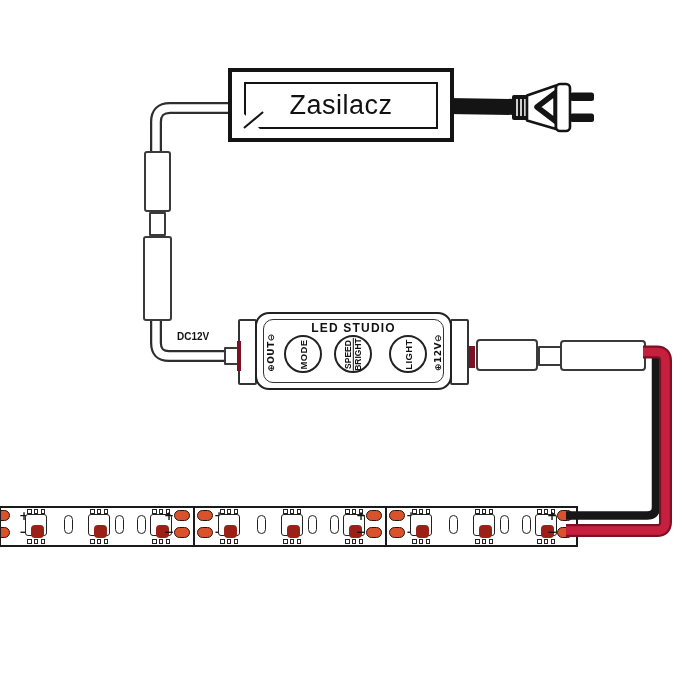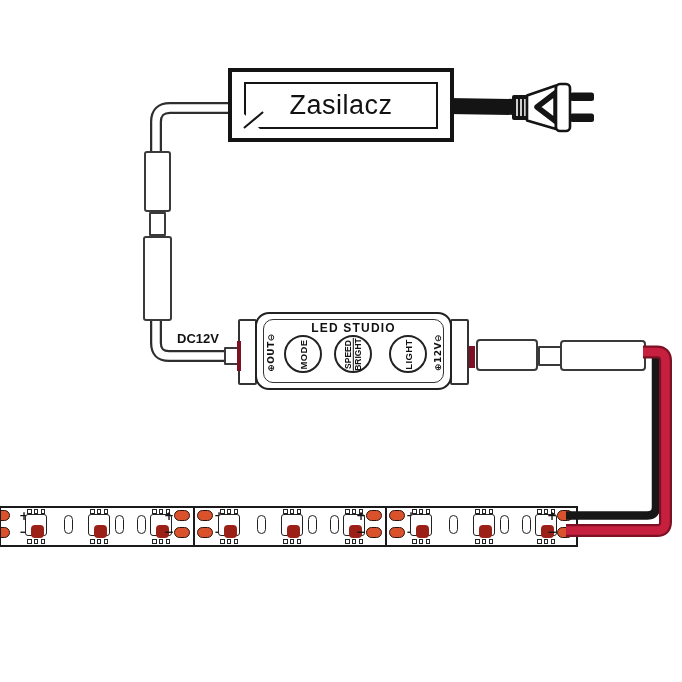--- a/index.html
+++ b/index.html
@@ -10,21 +10,21 @@
   svg.layer-top{position:absolute;left:0;top:0;z-index:3;}
   .z2{z-index:2;}
   
   #psu-outer{left:228px;top:68px;width:226px;height:74px;border:4px solid #141414;background:#fff;}
   #psu-inner{left:244px;top:82px;width:194px;height:47px;border:2.5px solid #141414;background:#fff;
              display:flex;align-items:center;justify-content:center;
              clip-path:polygon(0 0,100% 0,100% 100%,16px 100%,0 calc(100% - 15px));}
   #psu-cut{left:241px;top:119px;width:25px;border-top:2.5px solid #141414;transform:rotate(-40deg);}
   #psu-label{font-size:27px;letter-spacing:.5px;}
   #ac-label{left:599px;top:86px;font-size:34px;letter-spacing:1px;color:#1c1c1c;}
-  #dc-label{left:177px;top:331px;font-size:13px;font-weight:bold;}
+  #dc-label{left:177px;top:331px;font-size:10px;font-weight:bold;}
   
   .conn{background:#fff;border:2px solid #3a3a3a;border-radius:3px;}
   
   #ctl-cap-l{left:238px;top:319px;width:19px;height:66px;border:2px solid #333;background:#fff;border-radius:2px;}
   #ctl-cap-r{left:450px;top:319px;width:19px;height:66px;border:2px solid #333;background:#fff;border-radius:2px;}
   #ctl-body{left:255px;top:312px;width:197px;height:78px;border:2.5px solid #222;border-radius:14px;background:#fff;}
   #ctl-inner{left:263px;top:319px;width:181px;height:64px;border:1.5px solid #333;border-radius:10px;background:#fff;}
   #ctl-brand{left:263px;top:321px;width:181px;text-align:center;font-size:12px;font-weight:bold;letter-spacing:1.2px;}
   .btn{width:38px;height:38px;border:2px solid #222;border-radius:50%;background:#fff;
        display:flex;align-items:center;justify-content:center;}

